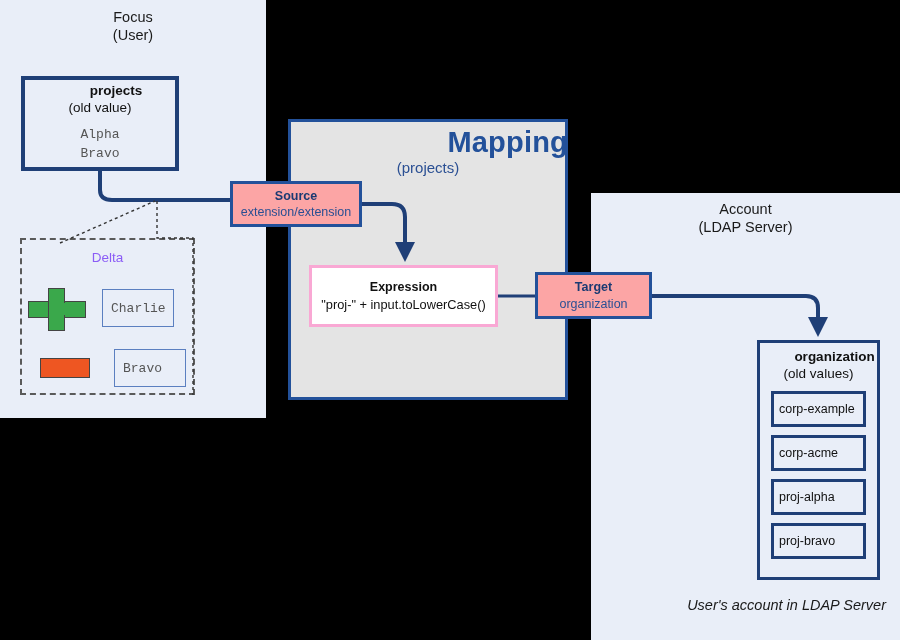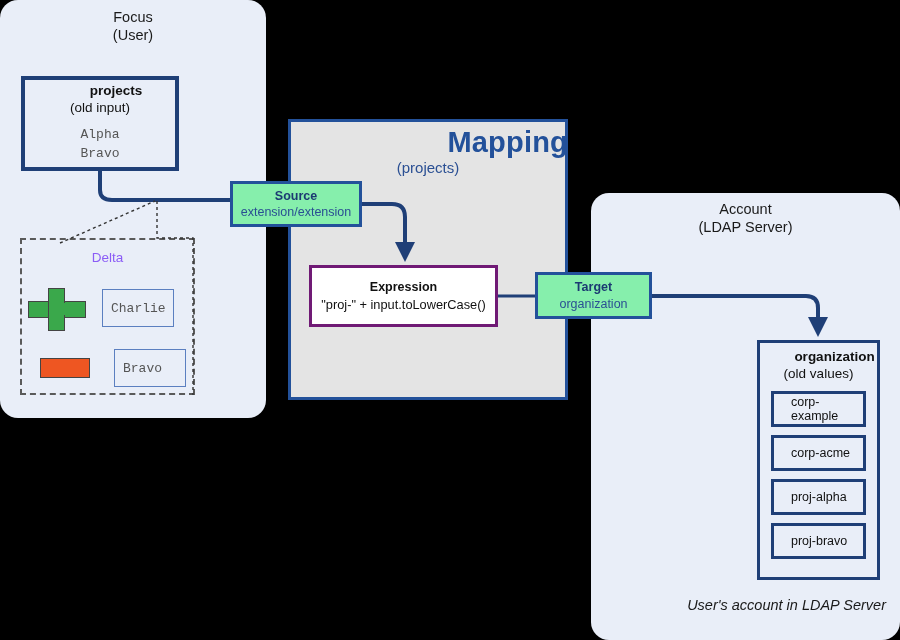--- a/index.html
+++ b/index.html
@@ -1,21 +1,21 @@
 <!DOCTYPE html>
 <html><head>
 <meta charset="utf-8">
 <style>
   html,body{margin:0;padding:0;background:#000;}
   body{width:900px;height:640px;overflow:hidden;
        font-family:"Liberation Sans","DejaVu Sans",sans-serif;}
   #stage{position:relative;width:900px;height:640px;background:#000;}
 
   
-  .panel{position:absolute;background:#e9eef8;border-radius:18px;}
+  .panel{position:absolute;background:#e9eef8;}
   #focus-panel{left:0;top:0;width:266px;height:418px;}
   #account-panel{left:591px;top:193px;width:309px;height:447px;}
 
   .panel-title{position:absolute;width:100%;text-align:center;
                font-size:14.5px;color:#1a1a1a;line-height:1.25;}
   #focus-title{top:8px;}
   #account-title{top:200px;left:0;width:309px;}
 
   
   #mapping-box{position:absolute;left:288px;top:119px;width:280px;height:281px;
@@ -30,40 +30,40 @@
         display:flex;flex-direction:column;align-items:center;justify-content:center;}
 
   #projects-box{left:21px;top:76px;width:158px;height:95px;background:#e9eef8;
                 border-width:4px;}
   .box-head{font-size:13.5px;font-weight:bold;color:#111;line-height:1.25;margin-left:32px;}
   .box-sub{font-size:13.5px;color:#111;line-height:1.25;}
   .mono-list{font-family:"Liberation Mono","DejaVu Sans Mono",monospace;
              font-size:13px;color:#555;line-height:1.45;margin-top:9px;text-align:center;}
 
   
-  .pill{position:absolute;box-sizing:border-box;background:#86efac;
+  .pill{position:absolute;box-sizing:border-box;background:#fca5a5;
         border:3px solid #23519a;display:flex;flex-direction:column;
         align-items:center;justify-content:center;}
   #source-box{left:230px;top:181px;width:132px;height:46px;}
   #target-box{left:535px;top:272px;width:117px;height:47px;}
   .pill-head{font-size:12.5px;font-weight:bold;color:#1b3a72;line-height:1.3;}
   .pill-sub{font-size:12.5px;color:#2a4f93;line-height:1.3;}
 
   
   #expr-box{left:309px;top:265px;width:189px;height:62px;background:#fff;
-            border:3px solid #701a75;}
+            border:3px solid #f9a8d4;}
   .expr-head{font-size:12.5px;font-weight:bold;color:#111;line-height:1.35;}
   .expr-body{font-size:12.8px;color:#111;line-height:1.35;white-space:nowrap;}
 
   
   #org-box{left:757px;top:340px;width:123px;height:240px;background:#e9eef8;
            border:3px solid #1f3f77;justify-content:flex-start;padding-top:6px;}
   .org-item{box-sizing:border-box;width:95px;height:36px;margin-top:8px;
             background:#e9eef8;border:3px solid #1f3f77;
-            display:flex;align-items:center;padding-left:17px;
+            display:flex;align-items:center;padding-left:5px;
             font-size:12.5px;color:#111;}
   #org-box .org-item:first-of-type{margin-top:9px;}
 
   
   #delta-box{position:absolute;left:20px;top:238px;width:175px;height:157px;
              box-sizing:border-box;border:2px dashed #5a5a5a;}
   #delta-title{position:absolute;left:20px;top:250px;width:175px;text-align:center;
                font-size:13.5px;color:#8b5cf6;}
   .delta-row{position:absolute;display:flex;align-items:center;}
   #delta-row-add{left:28px;top:288px;}
@@ -97,21 +97,21 @@
 
   <div class="panel" id="focus-panel">
     <div class="panel-title" id="focus-title">
       <div>Focus</div>
       <div>(User)</div>
     </div>
   </div>
 
   <div class="dbox" id="projects-box">
     <div class="box-head">projects</div>
-    <div class="box-sub">(old input)</div>
+    <div class="box-sub">(old value)</div>
     <div class="mono-list" style="white-space:pre">Alpha
 Bravo</div>
   </div>
 
   <div id="delta-box"></div>
   <div id="delta-title">Delta</div>
 
   <div class="delta-row" id="delta-row-add">
     <span class="plus-icon">
         <i class="h"></i>

